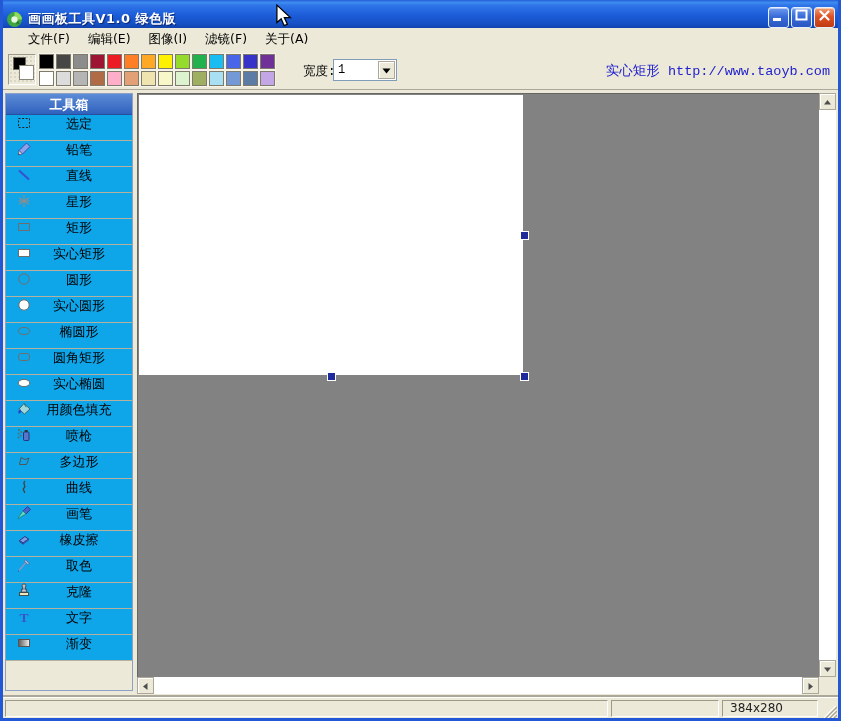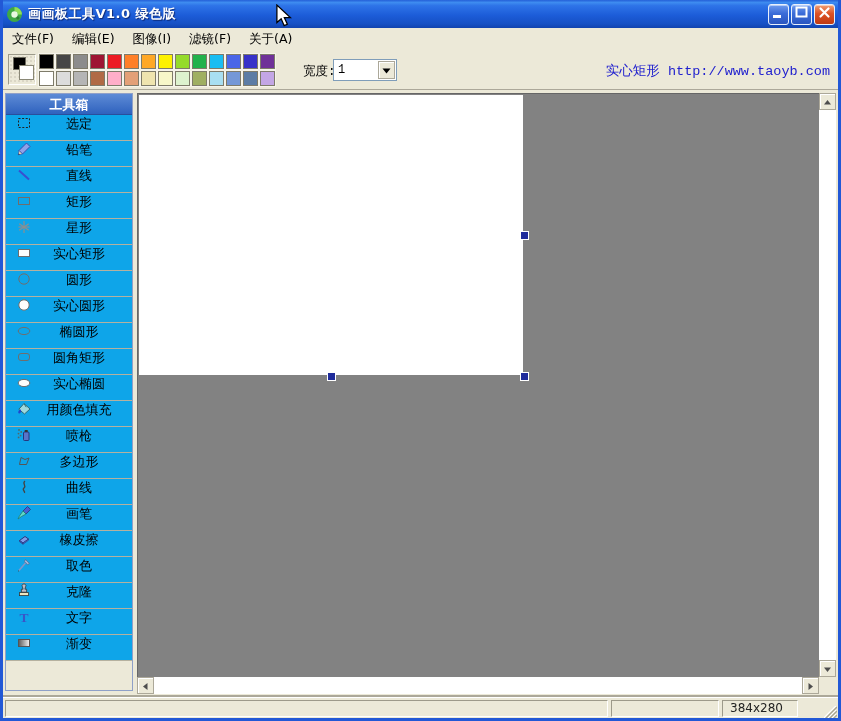--- a/index.html
+++ b/index.html
@@ -7,38 +7,38 @@
   body { font-family: "DejaVu Sans", sans-serif; }
   .screen {
     position: relative; width: 841px; height: 721px;
     background: #ECE9D8; overflow: hidden;
     border-left: 3px solid #2258D6; border-right: 3px solid #2258D6; border-bottom: 3px solid #2258D6;
   }
   
   .titlebar {
     position: absolute; left: -3px; top: 0; width: 841px; height: 28px;
     background: linear-gradient(180deg,#2460D8 0%,#3E8CF0 9%,#2E74E8 20%,#1C5CD8 55%,#1650C4 86%,#1143AE 100%);
-    display: flex; align-items: center; padding: 0 6px;
+    display: flex; align-items: flex-end; padding: 0 6px;
   }
   .app-icon { width: 17px; height: 17px; margin-right: 5px; display:inline-flex; }
   .title-text { color:#fff; font-weight:bold; font-size:13px; text-shadow:1px 1px 1px rgba(0,0,40,.55); letter-spacing:.5px; }
   .win-buttons { margin-left:auto; display:flex; gap:2px; }
   .winbtn {
     width:21px; height:21px; border-radius:3px; border:1px solid #E8F0FC;
     background: linear-gradient(180deg,#6F9BEE 0%,#3A6CD8 45%,#2A56C0 100%);
     display:flex; align-items:center; justify-content:center;
     box-shadow: inset 0 1px 0 rgba(255,255,255,.5);
   }
   .winbtn[data-name="close-button"] {
     background: linear-gradient(180deg,#F0A075 0%,#DD5226 45%,#C03A12 100%);
   }
   
   .menubar {
     position:absolute; left:0; top:28px; width:835px; height:22px;
-    background:#ECE9D8; display:flex; align-items:center; padding-left:0;
+    background:#ECE9D8; display:flex; align-items:center; padding-left:16px;
   }
   .menu-item { font-size:12.5px; color:#000; padding:3px 9px; cursor:default; }
   
   .toolbar {
     position:absolute; left:0; top:50px; width:835px; height:40px;
     background:#ECE9D8; border-bottom:1px solid #ACA899;font-family:Liberation Mono, monospace;
   }
   .fgbg-box {
     position:absolute; left:5px; top:4px; width:28px; height:31px;
     border:1px solid; border-color:#9C9A8A #FFF #FFF #9C9A8A;
@@ -111,21 +111,21 @@
     position:absolute; left:0; bottom:0; width:835px; height:21px;
     background:#ECE9D8; border-top:1px solid #FFF; box-shadow:0 -2px 0 #ACA899;
   }
   .status-panel {
     position:absolute; top:2px; height:17px;
     border:1px solid; border-color:#9D9A8A #FFF #FFF #9D9A8A;
     font-size:12px; color:#222; line-height:15px; padding-left:7px;
   }
   .sp1 { left:2px; width:603px; }
   .sp2 { left:608px; width:108px; }
-  .sp3 { left:719px; width:76px; }
+  .sp3 { left:719px; width:96px; }
   .resize-grip { position:absolute; right:1px; bottom:1px; width:13px; height:13px; }
   
   .mouse-cursor { position:absolute; left:272px; top:4px; z-index:99; pointer-events:none; }
 </style>
 </head>
 <body>
 
 <div class="screen" data-name="app-window">
 
   <div class="titlebar" data-name="title-bar">
@@ -258,41 +258,41 @@
 
           <div class="tool-row" data-name="tool-line">
             <span class="tool-icon" data-name="line-icon">
               <svg width="16" height="16" viewBox="0 0 16 16">
                 <line x1="3" y1="3.5" x2="13" y2="12.5" stroke="#3A4FD0" stroke-width="2"></line>
               </svg>
             </span>
             <span class="tool-label">直线</span>
           </div>
 
-          <div class="tool-row" data-name="tool-rectangle">
-            <span class="tool-icon" data-name="rectangle-icon">
-              <svg width="16" height="16" viewBox="0 0 16 16">
-                <rect x="2.5" y="4.5" width="11" height="7" fill="none" stroke="#6E6E6E"></rect>
-              </svg>
-            </span>
-            <span class="tool-label">矩形</span>
-          </div>
-
           <div class="tool-row" data-name="tool-star">
             <span class="tool-icon" data-name="star-icon">
               <svg width="16" height="16" viewBox="0 0 16 16">
                 <g stroke="#8E8E8E" stroke-width="1.2">
                   <line x1="8" y1="2" x2="8" y2="14"></line>
                   <line x1="3.2" y1="4.8" x2="12.8" y2="11.2"></line>
                   <line x1="12.8" y1="4.8" x2="3.2" y2="11.2"></line>
                   <line x1="2.5" y1="8" x2="13.5" y2="8"></line>
                 </g>
               </svg>
             </span>
             <span class="tool-label">星形</span>
+          </div>
+
+          <div class="tool-row" data-name="tool-rectangle">
+            <span class="tool-icon" data-name="rectangle-icon">
+              <svg width="16" height="16" viewBox="0 0 16 16">
+                <rect x="2.5" y="4.5" width="11" height="7" fill="none" stroke="#6E6E6E"></rect>
+              </svg>
+            </span>
+            <span class="tool-label">矩形</span>
           </div>
 
           <div class="tool-row" data-name="tool-filled-rectangle">
             <span class="tool-icon" data-name="filled-rectangle-icon">
               <svg width="16" height="16" viewBox="0 0 16 16">
                 <rect x="2.5" y="4.5" width="11" height="7" fill="#FDFDFD" stroke="#6E6E6E"></rect>
               </svg>
             </span>
             <span class="tool-label">实心矩形</span>
           </div>

